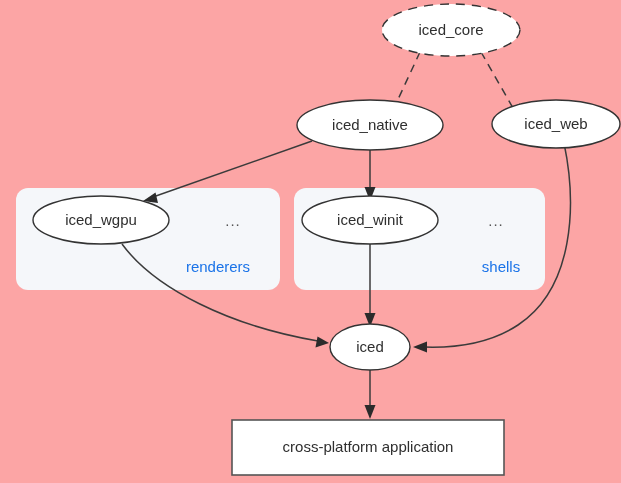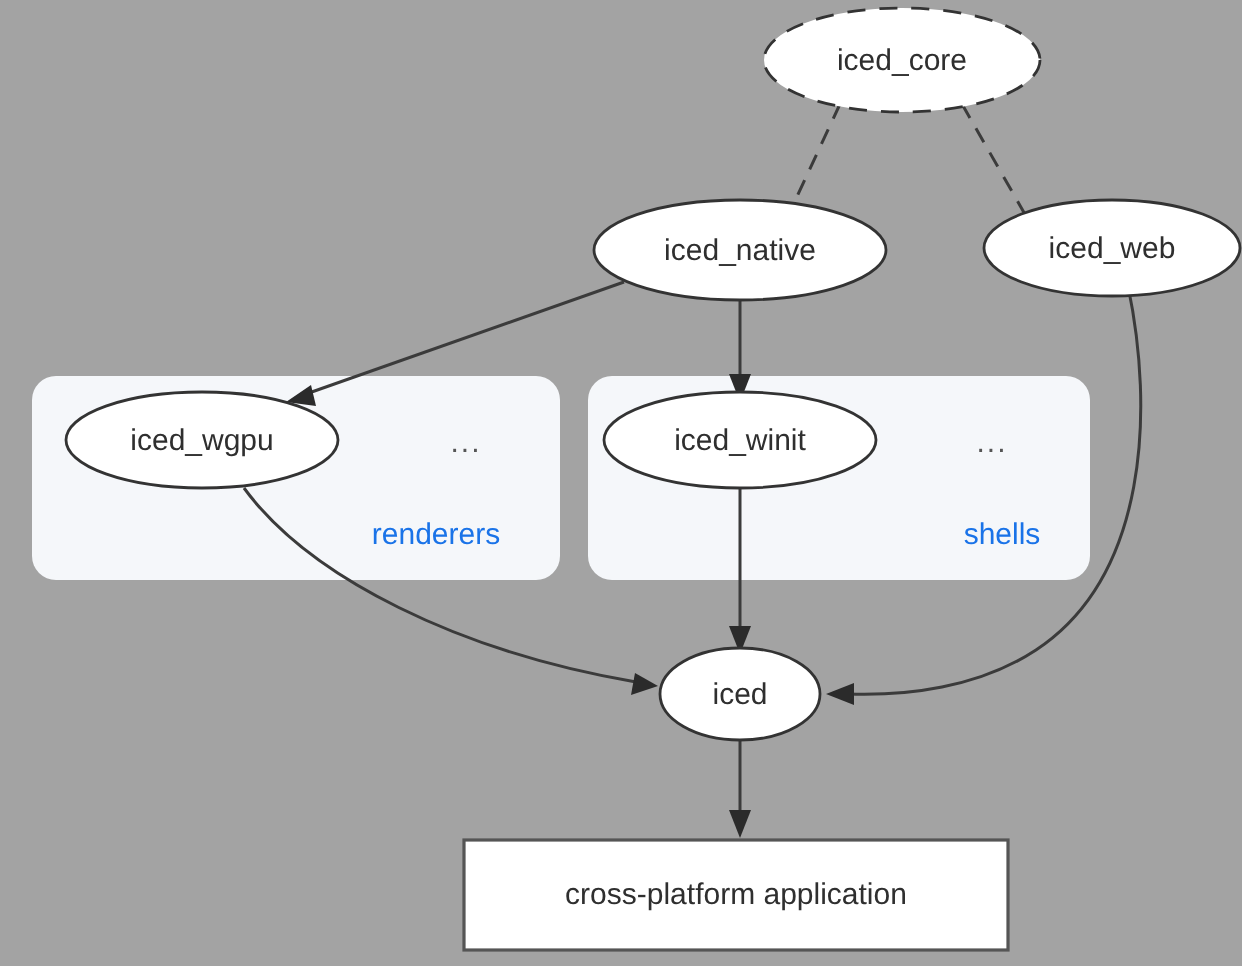--- a/index.html
+++ b/index.html
@@ -4,21 +4,21 @@
 <style>
   html, body {
     margin: 0;
     padding: 0;
     background: #ffffff;
   }
   #diagram-root {
     position: relative;
     width: 621px;
     height: 483px;
-    background: #a3a3a3;
+    background: #fca5a5;
     overflow: hidden;
     font-family: "Liberation Sans", sans-serif;
   }
   svg.canvas {
     display: block;
     width: 621px;
     height: 483px;
   }
   .cluster-rect {
     fill: #f5f7fa;

